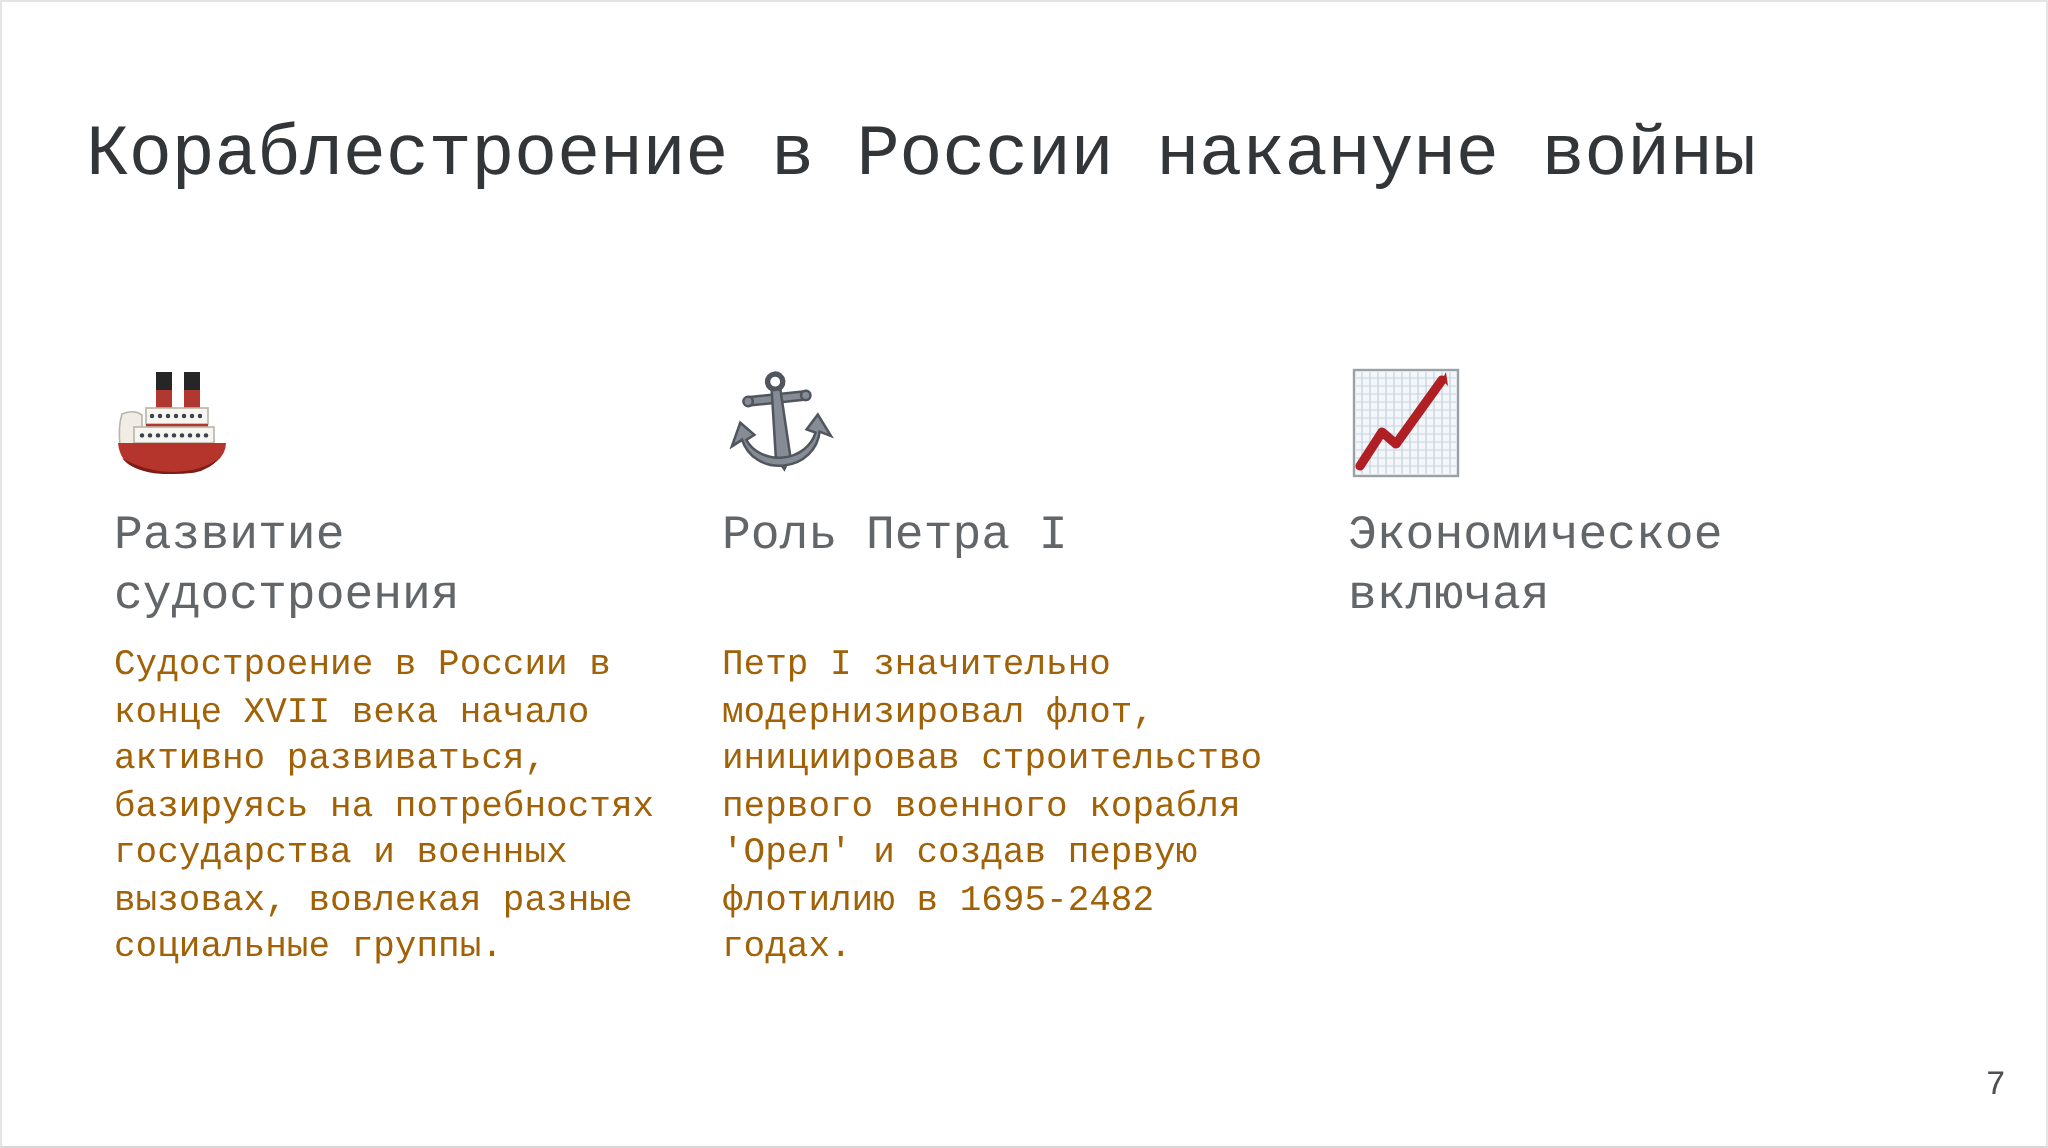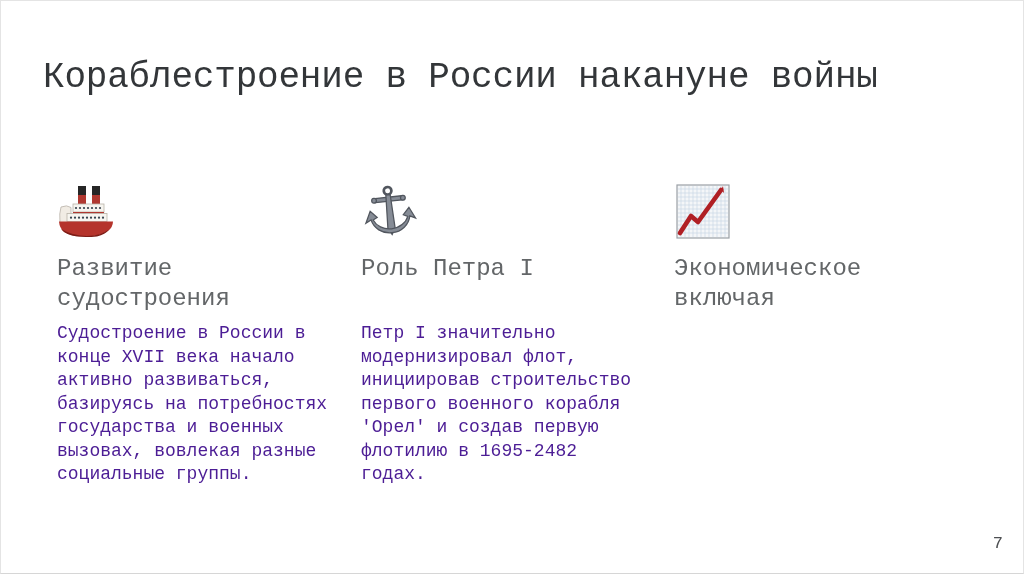--- a/index.html
+++ b/index.html
@@ -50,21 +50,21 @@
     font-weight: 400;
     line-height: 30px;
     color: #636668;
     white-space: pre-line;
   }
 
   .body-text {
     margin: 8px 0 0 0;
     font-size: 18px;
     line-height: 23.5px;
-    color: #4c1d95;
+    color: #a16207;
     white-space: pre-line;
   }
 
   .page-number {
     position: absolute;
     right: 20px;
     top: 533px;
     font-size: 17px;
     color: #4d4f52;
   }

